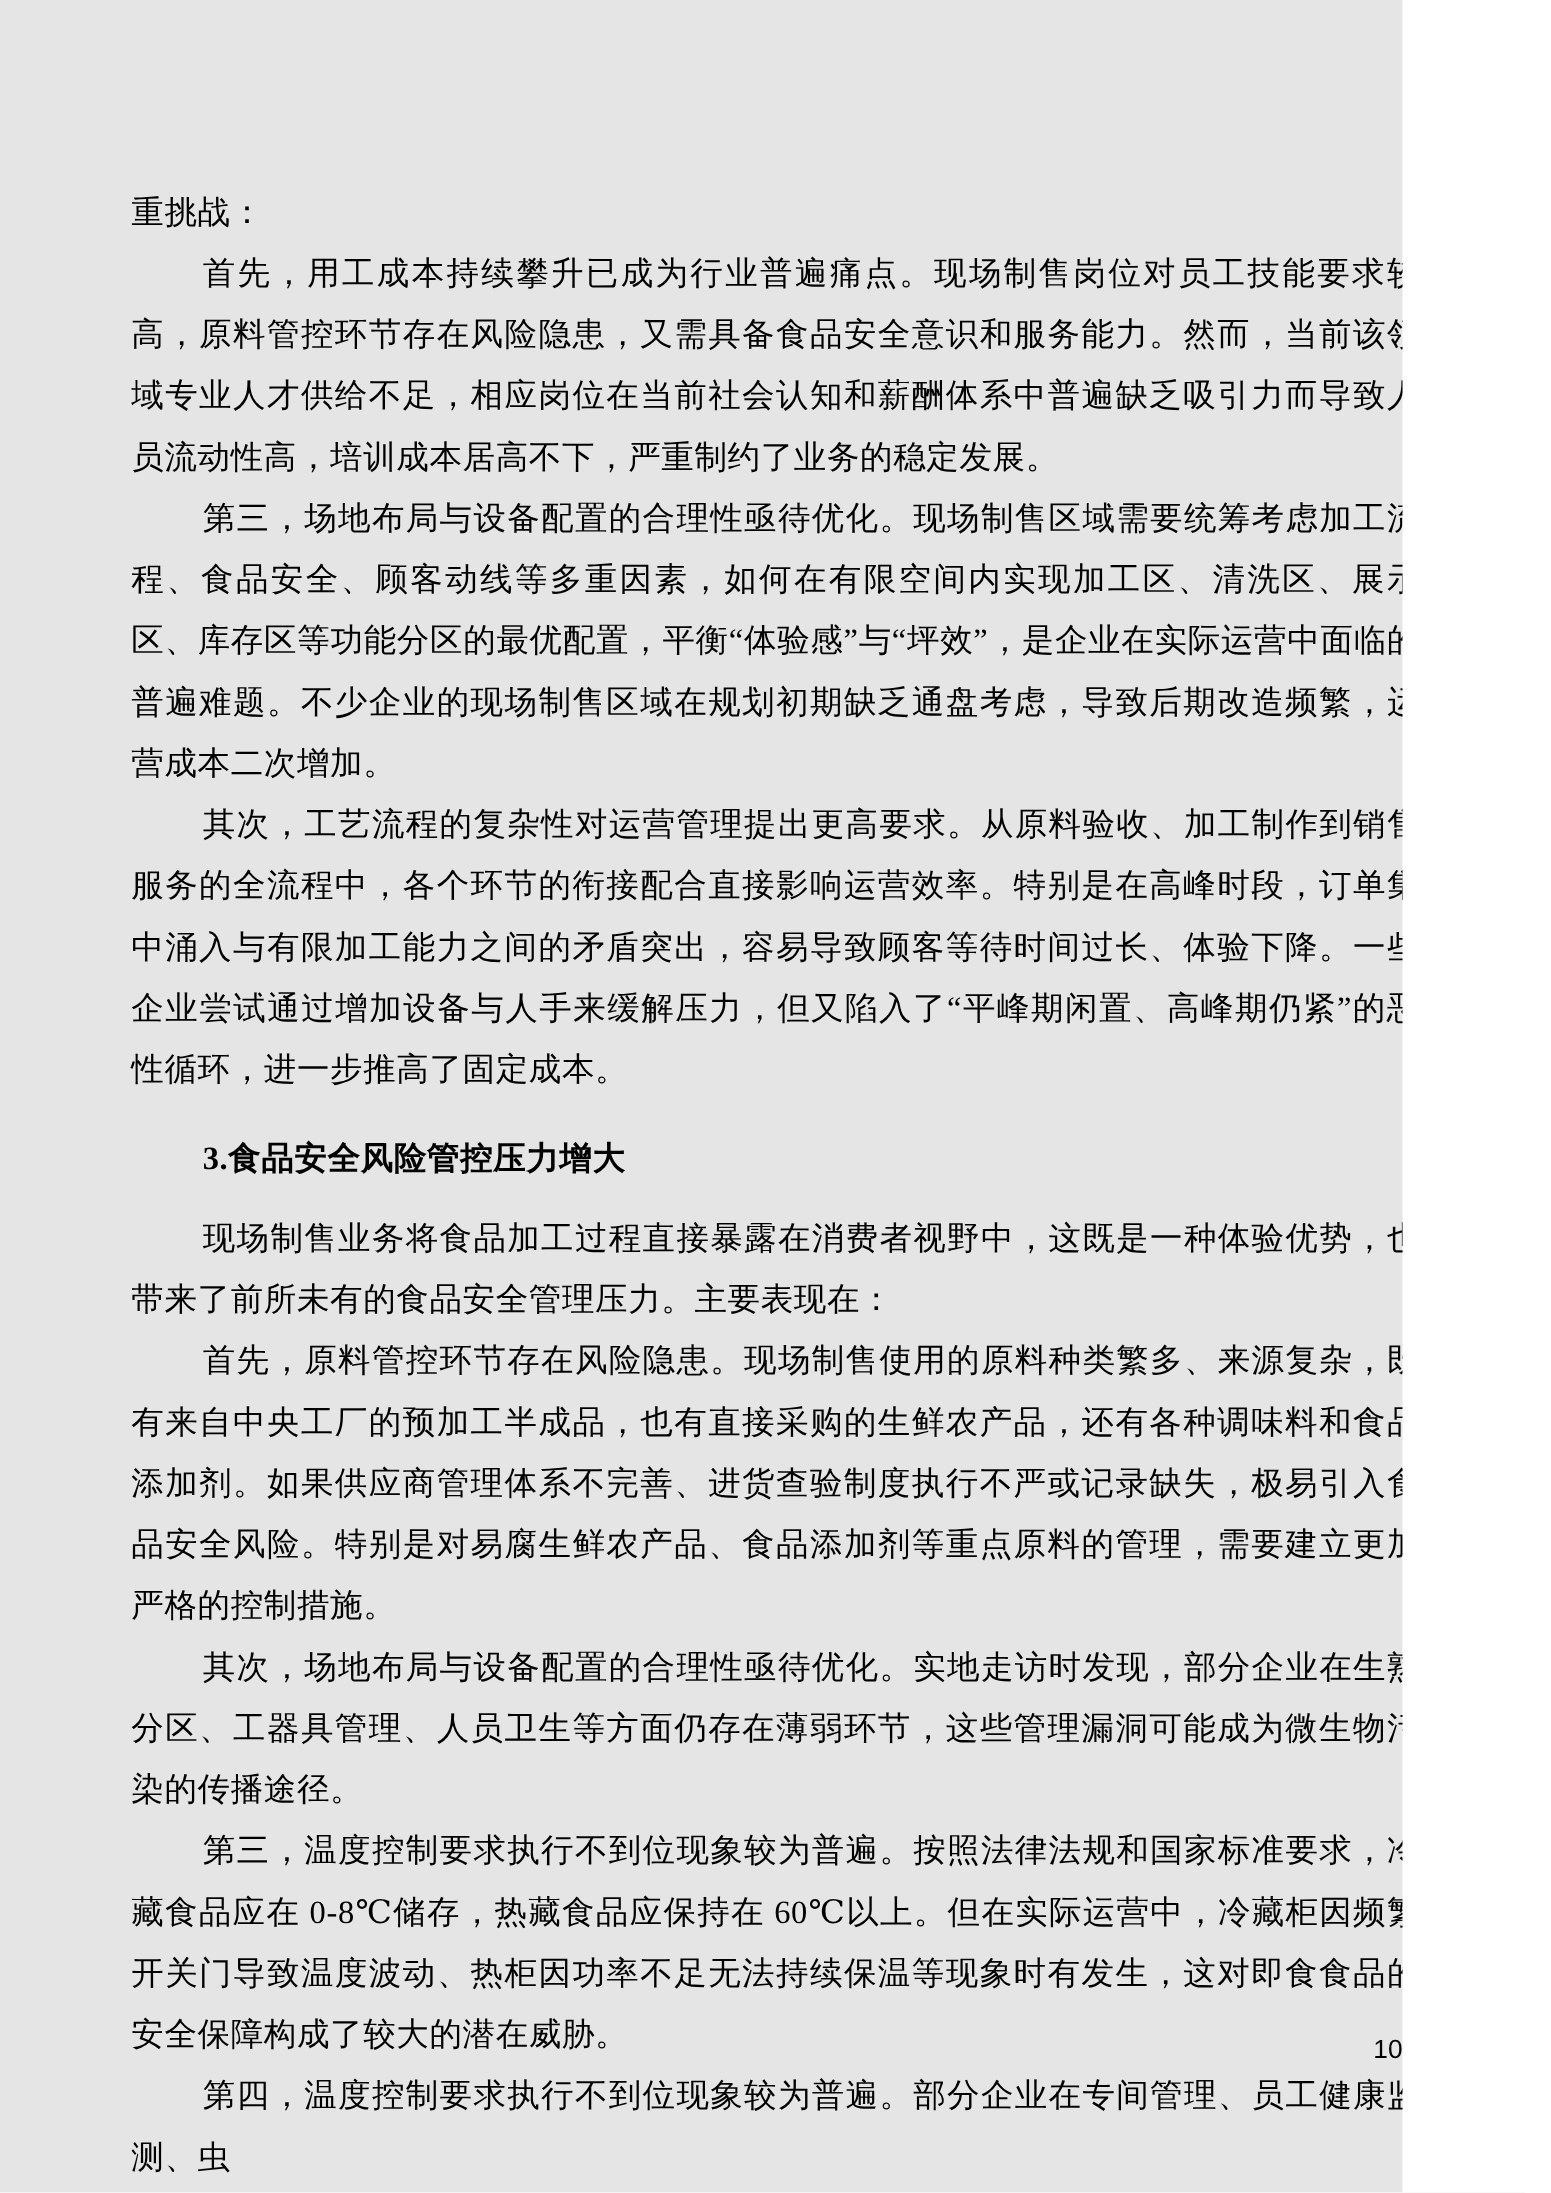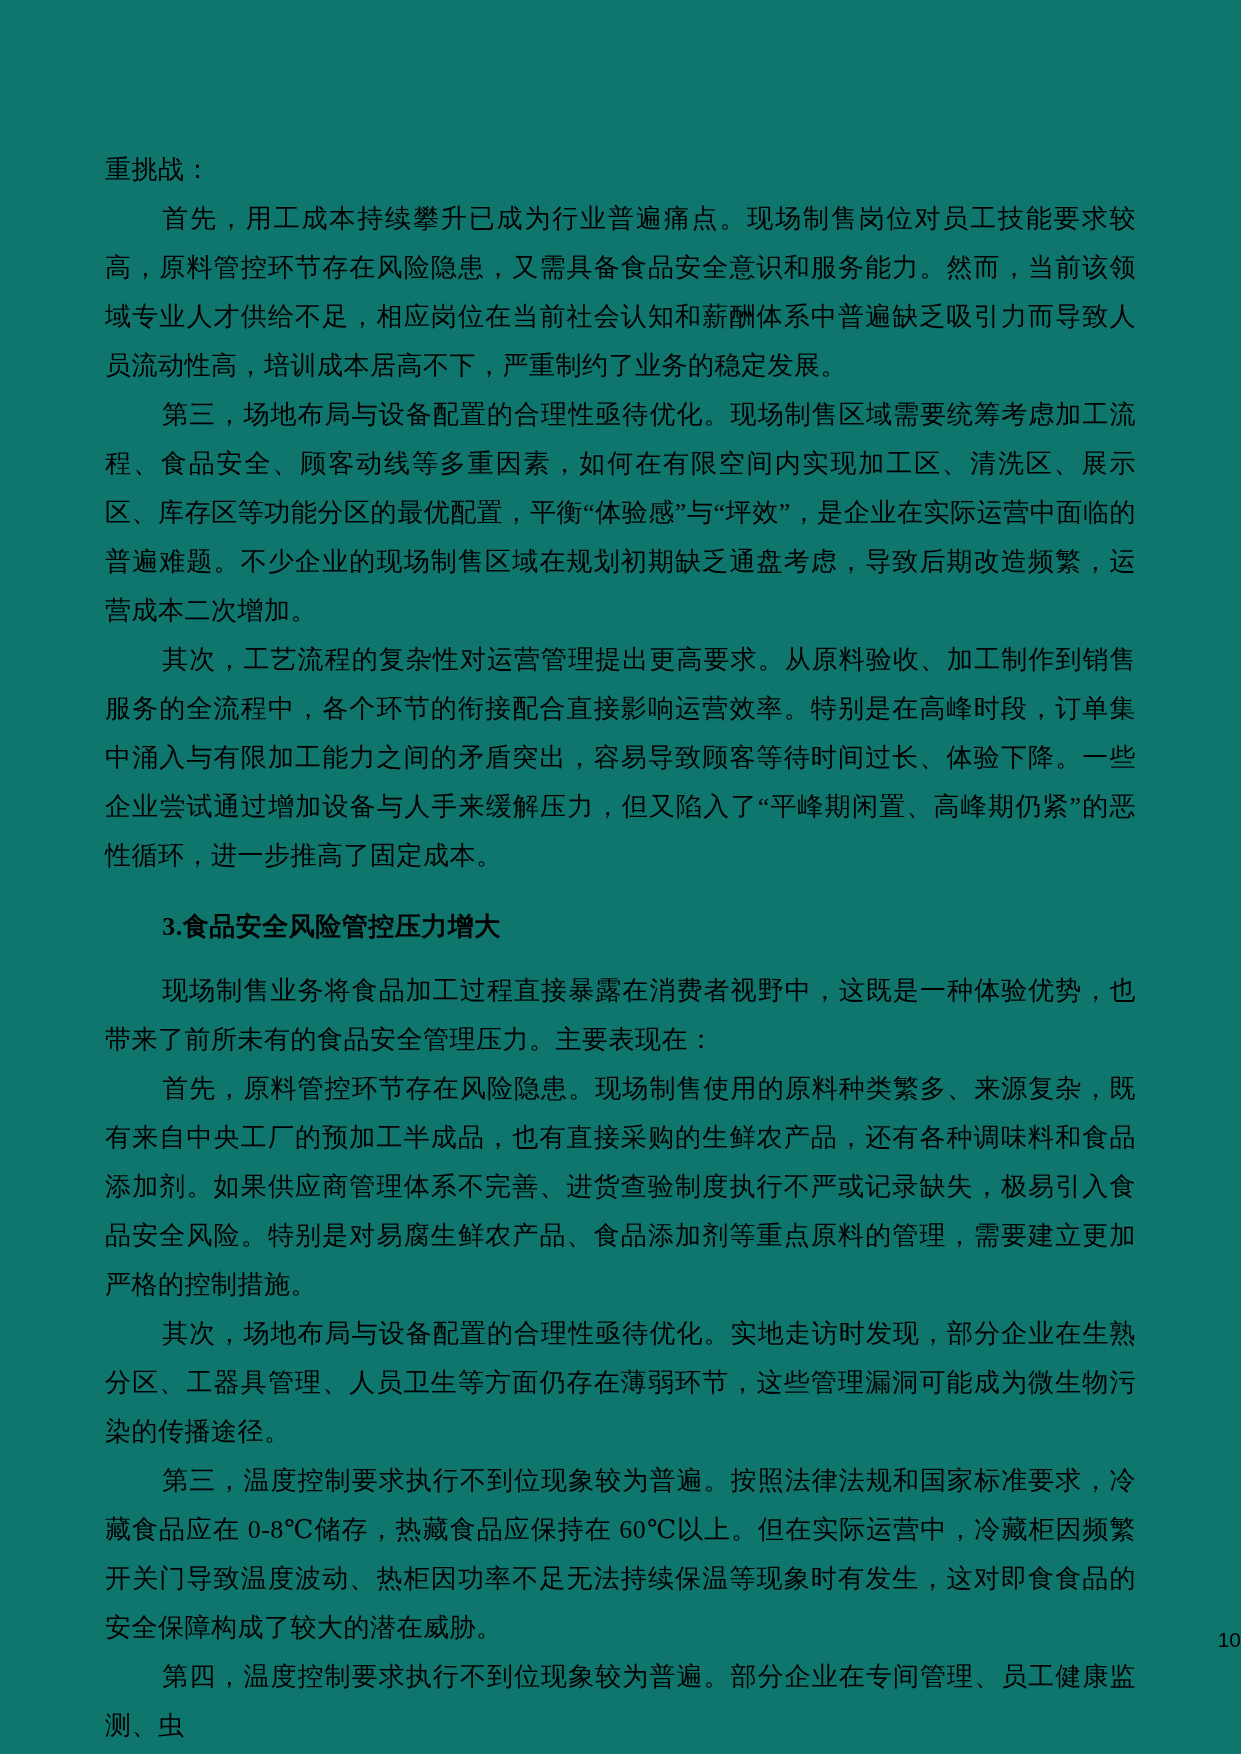--- a/index.html
+++ b/index.html
@@ -2,23 +2,23 @@
 <html><head>
 <meta charset="utf-8">
 <style>
   html, body {
     margin: 0;
     padding: 0;
     background: #ffffff;
   }
   .page {
     position: relative;
-    width: 1241px;
+    width: 1122px;
     height: 1754px;
-    background: #0f766e;
+    background: #e5e5e5;
     color: #000000;
     font-family: "Liberation Serif", "DejaVu Serif", serif;
     overflow: hidden;
   }
   .body-text {
     position: absolute;
     left: 105px;
     top: 145px;
     width: 1031px;
     font-size: 26px;

